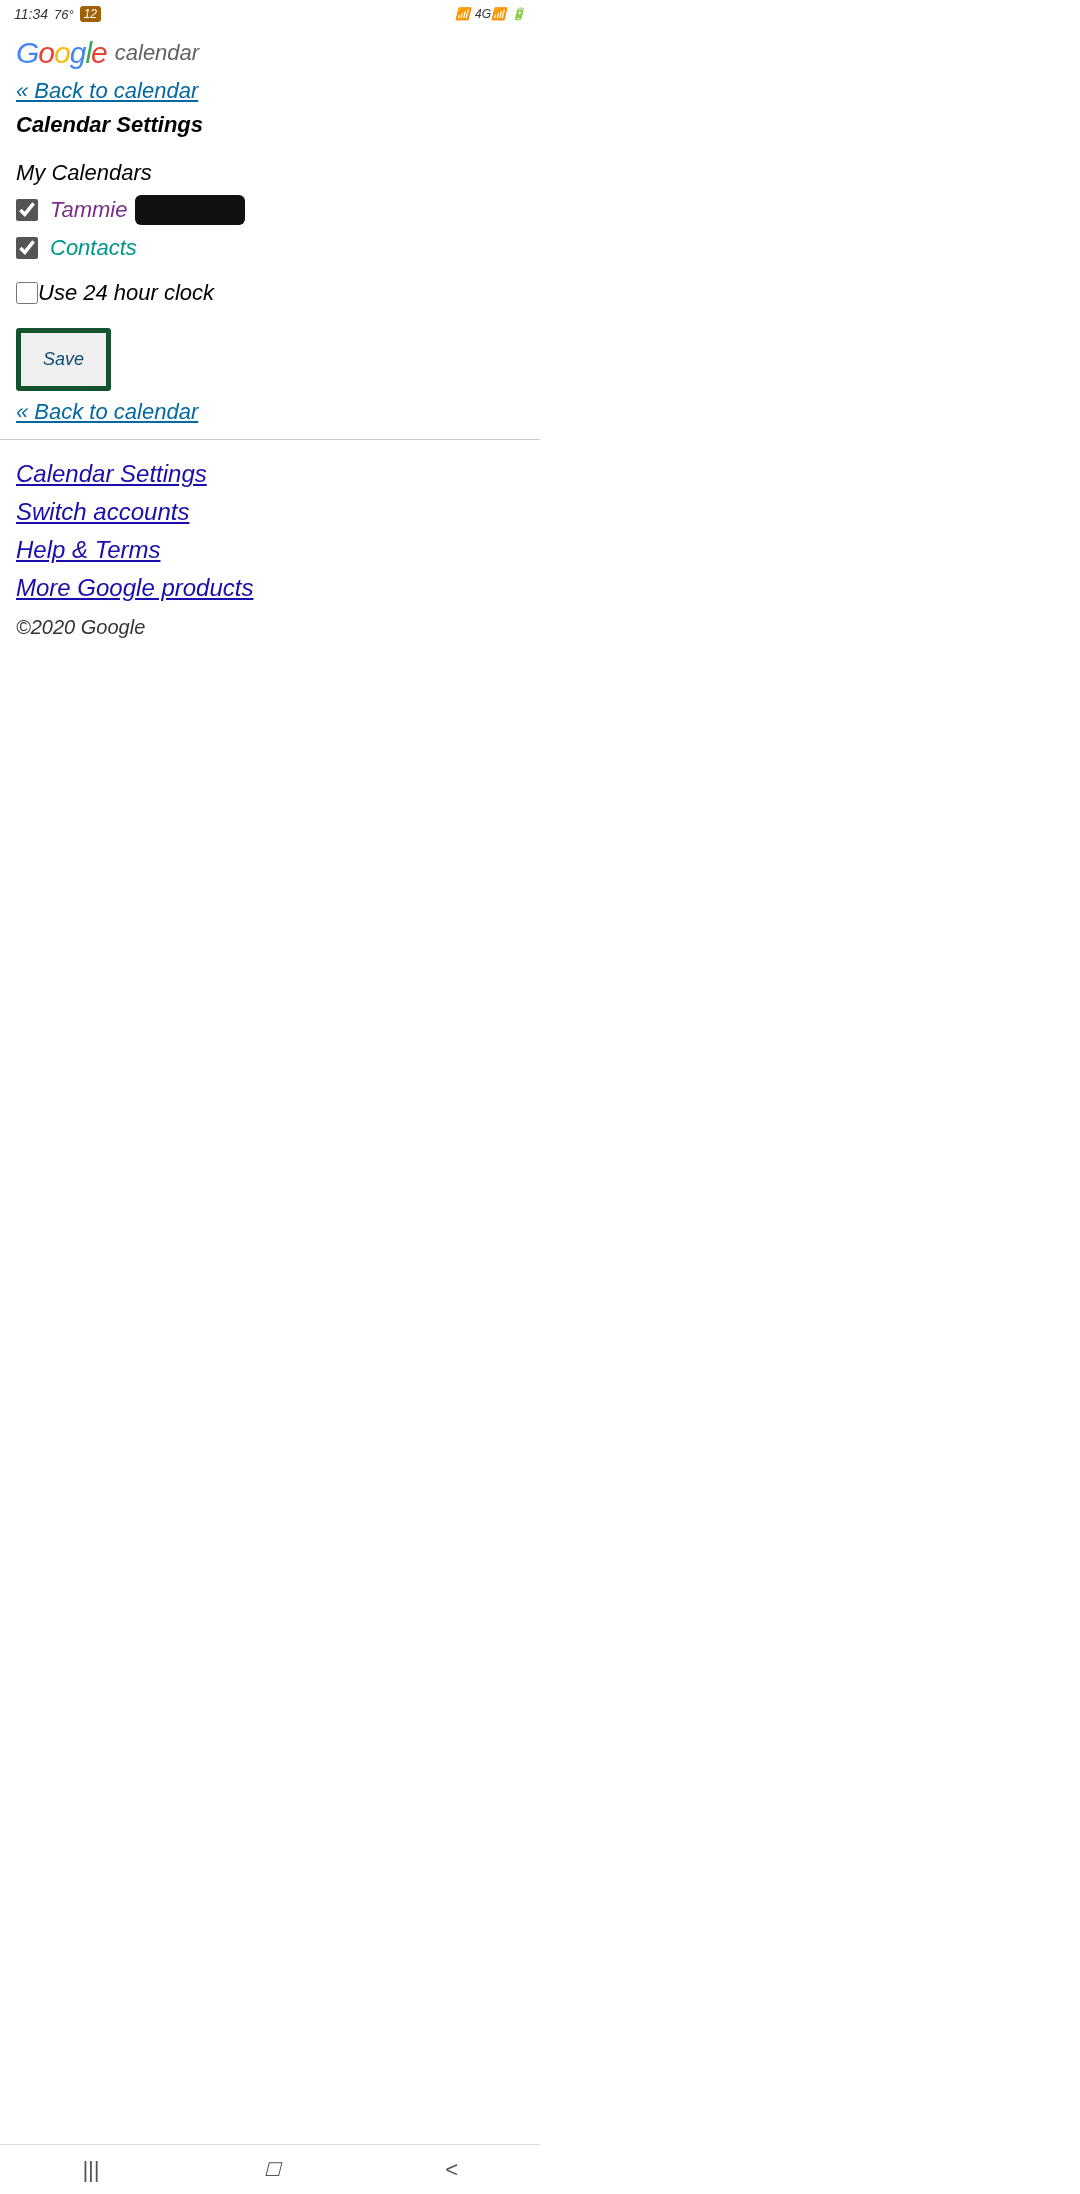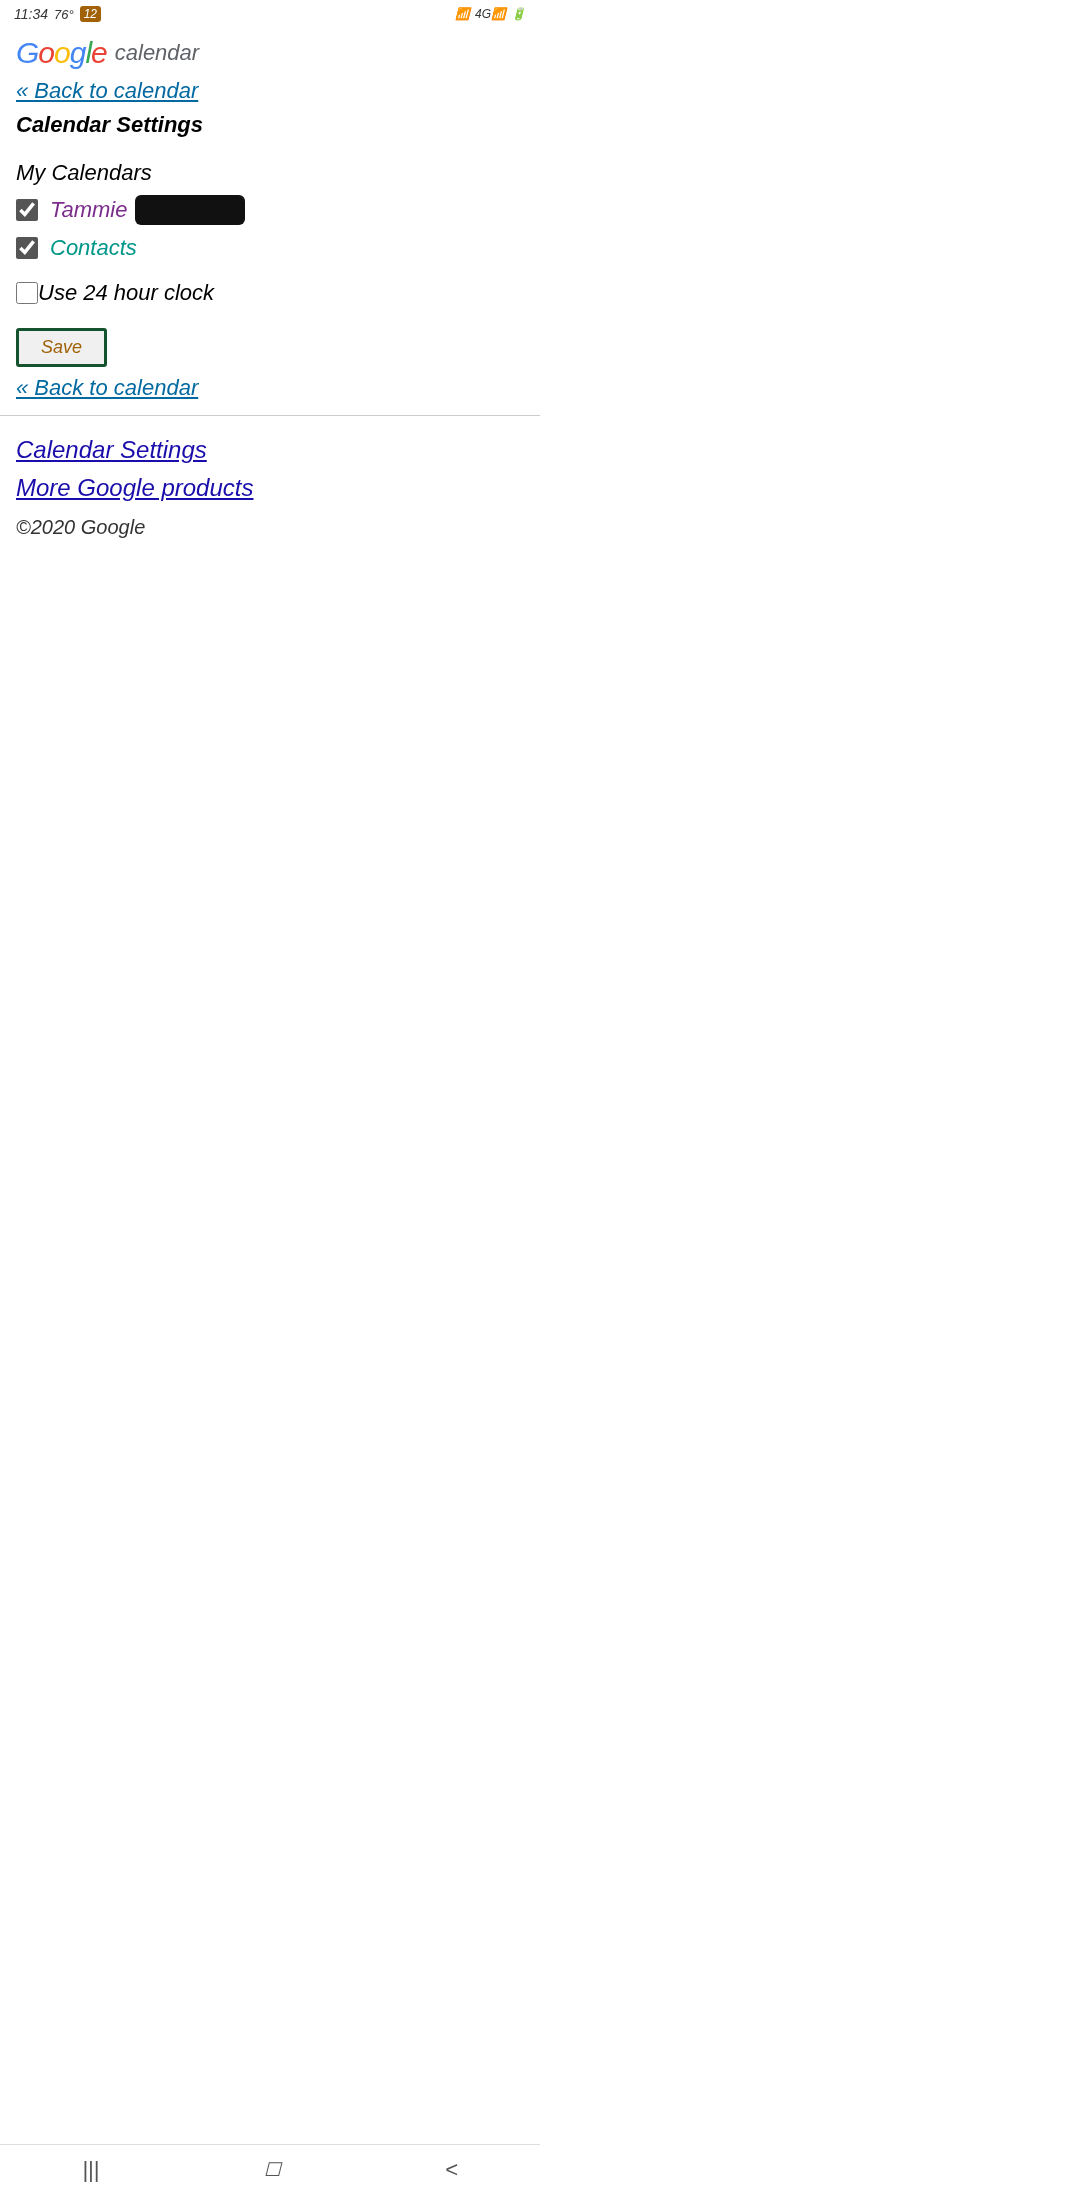--- a/index.html
+++ b/index.html
@@ -147,27 +147,27 @@
     .hour-clock-label {
       font-size: 22px;
       color: #000;
     }
 
     
     .save-btn-area {
       padding: 8px 16px 4px 16px;
     }
     .save-btn {
-      padding: 6px 22px;
+      padding: 16px 22px;
       font-size: 18px;
       background: #f0f0f0;
-      border: 3px solid #14532d;
+      border: 5px solid #14532d;
       border-radius: 3px;
       cursor: pointer;
-      color: #a16207;
+      color: #0c4a6e;
     }
 
     
     .divider {
       border: none;
       border-top: 1px solid #ccc;
       margin: 10px 0;
     }
 
     
@@ -265,20 +265,22 @@
 <div class="save-btn-area">
   <button class="save-btn">Save</button>
 </div>
 
 <a class="nav-link">« Back to calendar</a>
 
 <hr class="divider">
 
 <div class="footer-links">
   <a class="footer-link">Calendar Settings</a>
+  <a class="footer-link">Switch accounts</a>
+  <a class="footer-link">Help &amp; Terms</a>
   <a class="footer-link">More Google products</a>
 </div>
 
 <div class="footer-copyright">©2020 Google</div>
 
 <div class="bottom-nav">
   <button class="bottom-nav-btn">|||</button>
   <button class="bottom-nav-btn bottom-nav-home">☐</button>
   <button class="bottom-nav-btn">&lt;</button>
 </div>

